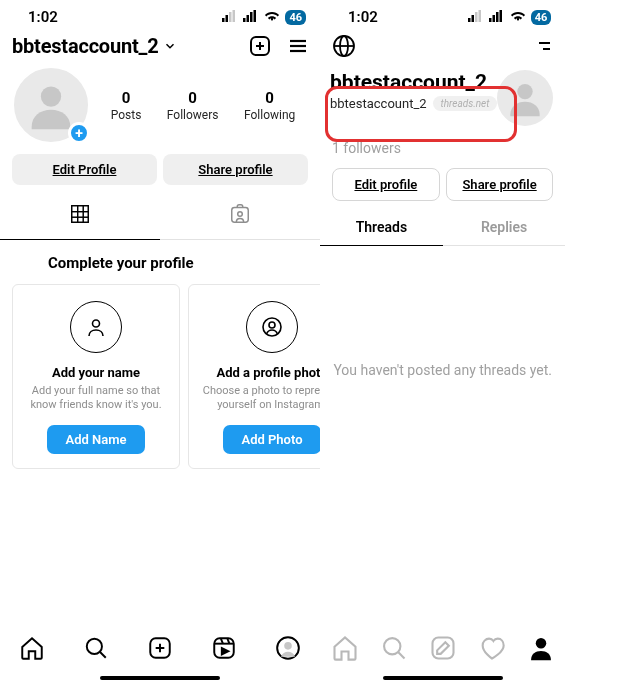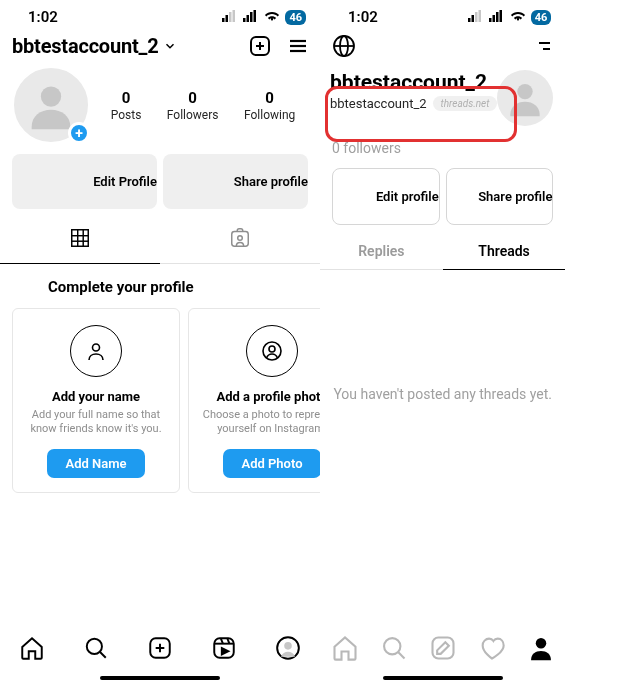--- a/index.html
+++ b/index.html
@@ -14,21 +14,21 @@
   .icon-btn { display:flex; align-items:center; justify-content:center; }
   .profile-row { display:flex; padding:0px 12px 10px 12px; align-items:center; gap:8px; }
   .avatar { position:relative; width:78px; height:78px; }
   .avatar-circle { width:78px; height:78px; border-radius:50%; background:#e9e9e9; display:flex; align-items:center; justify-content:center; border:2px solid #fff;}
   .add-badge { position:absolute; bottom:0px; right:0px; width:22px; height:22px; background:#1e9bf0; border-radius:50%; border:3px solid #fff; display:flex; align-items:center; justify-content:center; color:#fff; font-size:14px; font-weight:700;}
   .stats { flex:1; display:flex; justify-content:space-around; align-items:center; text-align:center; }
   .stat { font-size:13px; }
   .stat .num { font-weight:700; font-size:15px; display:block; }
   .stat .lbl { color:#262626; font-size:12px; }
   .btn-row { display:flex; gap:6px; padding:0 12px 8px 12px;}
-  .pill-btn { flex:1; background:#efefef; border-radius:8px; font-size:13px; font-weight:600; padding:20px 0; text-align:right; }
+  .pill-btn { flex:1; background:#efefef; border-radius:8px; font-size:13px; font-weight:600; padding:8px 0; text-align:center;text-decoration:underline; }
   .btn-row.outlined .pill-btn { background:#fff; border:1px solid #d6d6d6; font-weight:600;}
   .tabs { display:flex; border-bottom:1px solid #e2e2e2; }
   .tab { flex:1; display:flex; justify-content:center; padding:10px 0; position:relative; }
   .tab.active::after { content:""; position:absolute; bottom:-1px; left:0; right:0; height:1px; background:#000; }
   .t-tab { flex:1; text-align:center; font-size:14px; font-weight:600; padding:10px 0; color:#9b9b9b; position:relative; }
   .t-tab.active { color:#000; }
   .t-tab.active::after { content:""; position:absolute; bottom:-1px; left:0; right:0; height:1px; background:#000; }
   .complete { padding:14px 12px 6px 12px; }
   .complete h3 { font-size:15px; font-weight:700;margin-left:36px; }
   .complete .sub { font-size:11px; color:#8e8e8e; font-weight:600; letter-spacing:0.2px; margin-top:2px;}
@@ -266,30 +266,30 @@
       <div class="t-avatar">
         <svg width="44" height="44" viewBox="0 0 24 24" fill="#c7c7c7">
             <circle cx="12" cy="8.5" r="4.2"></circle>
             <path d="M4 21c0-4.4 3.6-7 8-7s8 2.6 8 7v1H4v-1z"></path>
           </svg>
       </div>
     </div>
 
     <div class="highlight" style="top:86px; left:5px; width:192px; height:56px;"></div>
 
-    <div class="t-followers">0 followers</div>
+    <div class="t-followers">1 followers</div>
 
     <div class="btn-row outlined">
       <div class="pill-btn">Edit profile</div>
       <div class="pill-btn">Share profile</div>
     </div>
 
     <div class="tabs">
+      <div class="t-tab active">Threads</div>
       <div class="t-tab">Replies</div>
-      <div class="t-tab active">Threads</div>
     </div>
 
     <div class="t-empty">You haven't posted any threads yet.</div>
 
     <div class="bottom-nav dimmed">
       <span><svg width="28" height="28" viewBox="0 0 24 24" fill="none" stroke="currentColor" stroke-width="1.8">
             <path d="M3 11l9-8 9 8v10a1 1 0 0 1-1 1h-5v-7h-6v7H4a1 1 0 0 1-1-1V11z"></path>
           </svg></span>
       <span><svg width="28" height="28" viewBox="0 0 24 24" fill="none" stroke="currentColor" stroke-width="1.8">
             <circle cx="10.5" cy="10.5" r="7"></circle>

